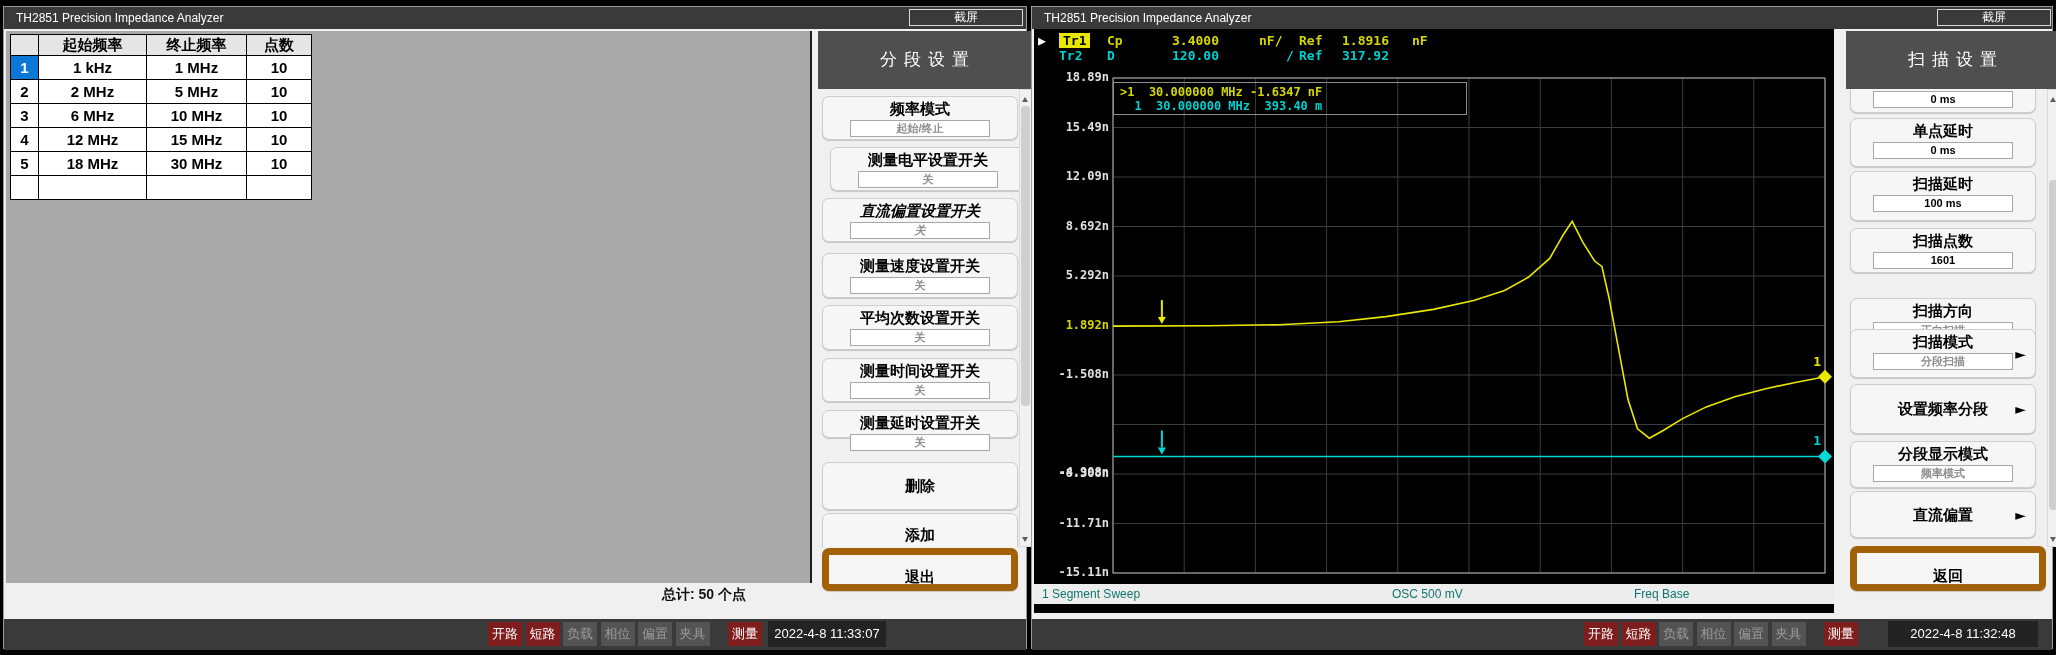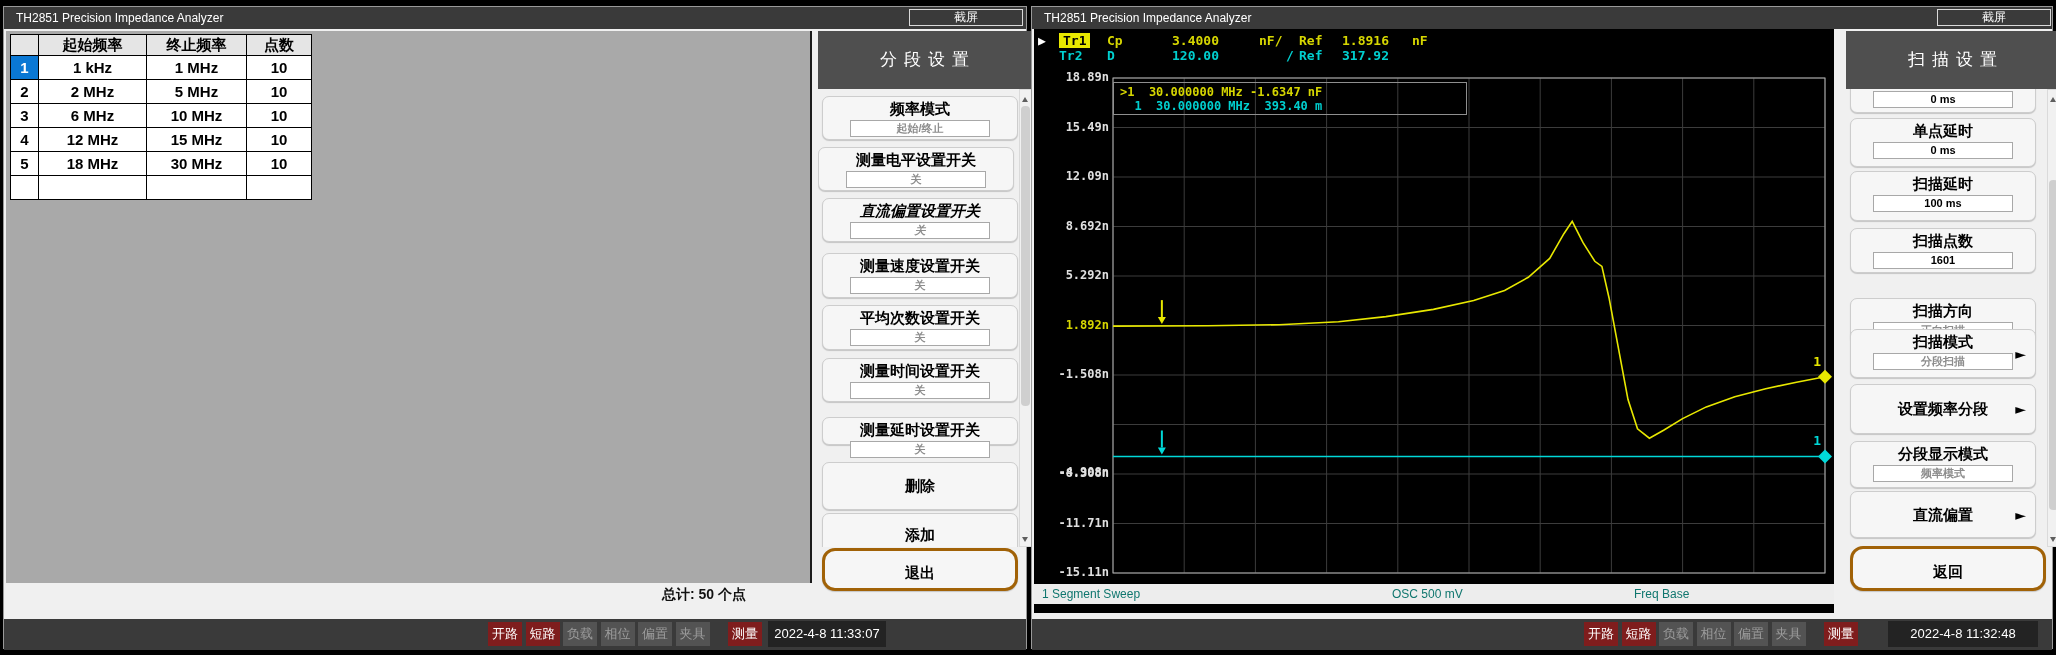--- a/index.html
+++ b/index.html
@@ -26,21 +26,21 @@
   .vport{position:absolute;left:814px;top:82px;width:201px;height:458px;overflow:hidden}
   .pb{position:absolute;background:#f6f6f6;border:1px solid #cdcdcd;border-radius:7px;
       box-shadow:0 1px 1px rgba(0,0,0,.18)}
   .pl{position:absolute;left:0;right:0;top:3px;text-align:center;font-size:15px;font-weight:700;color:#000;white-space:nowrap}
   .pc{top:50%;transform:translateY(-50%)}
   .pv{position:absolute;left:50%;transform:translateX(-50%);top:23px;width:140px;height:17px;background:#fff;
       border:1px solid #a8a8a8;font-size:11px;font-weight:700;text-align:center;line-height:15px;white-space:nowrap}
   .pvg{color:#8d8d8d}.pvd{color:#000}
   .parr{position:absolute;right:9px;top:50%;transform:translateY(-50%);font-size:14px;color:#000;
         font-family:"DejaVu Sans",sans-serif}
-  .pbone{position:absolute;background:#f6f6f6;border:3px solid #a16207;border-radius:13px;
+  .pbone{position:absolute;background:#f6f6f6;border:7px solid #a16207;border-radius:7px;
          box-shadow:0 1px 1px rgba(0,0,0,.18);font-size:15px;font-weight:700;text-align:center;color:#000}
   
   .sb{position:absolute;left:1015px;top:82px;width:13px;height:458px;background:#f1f1f1;border:1px solid #dadada}
   .sb .up,.sb .dn{position:absolute;left:0;width:11px;height:14px;background:#f1f1f1}
   .sb .up{top:0}.sb .dn{bottom:0}
   .sb .up::after{content:"";position:absolute;left:2px;top:4px;border:3px solid transparent;border-bottom:5px solid #5f5f5f}
   .sb .dn::after{content:"";position:absolute;left:2px;top:5px;border:3px solid transparent;border-top:5px solid #5f5f5f}
   .sb .th{position:absolute;left:1px;width:9px;background:#cfcfcf;border-radius:4px}
   .total{position:absolute;left:560px;top:579px;width:280px;text-align:center;font-size:14px;font-weight:600;color:#111}
   
@@ -115,41 +115,41 @@
           </tr>
         </tbody>
       </table>
   </div>
   <div class="phead">分段设置</div>
   <div class="vport" id="vpL">
       <div class="pb" style="left: 4px; width: 196px; top: 7px; height: 44px;">
         <div class="pl">频率模式</div>
         <div class="pv pvg">起始/终止</div>
       </div>
-      <div class="pb" style="left: 0; width: 196px; top: 58px; height: 44px; text-decoration: underline;">
+      <div class="pb" style="left: 12px; width: 196px; top: 58px; height: 44px; text-decoration: underline;">
         <div class="pl">测量电平设置开关</div>
         <div class="pv pvg">关</div>
       </div>
       <div class="pb" style="left: 4px; width: 196px; top: 109px; height: 44px; font-style: italic;">
         <div class="pl">直流偏置设置开关</div>
         <div class="pv pvg">关</div>
       </div>
       <div class="pb" style="left: 4px; width: 196px; top: 164px; height: 45px;">
         <div class="pl">测量速度设置开关</div>
         <div class="pv pvg">关</div>
       </div>
       <div class="pb" style="left: 4px; width: 196px; top: 216px; height: 45px;">
         <div class="pl">平均次数设置开关</div>
         <div class="pv pvg">关</div>
       </div>
       <div class="pb" style="left: 4px; width: 196px; top: 269px; height: 44px;">
         <div class="pl">测量时间设置开关</div>
         <div class="pv pvg">关</div>
       </div>
-      <div class="pb" style="left: 4px; width: 196px; top: 328px; height: 28px;">
+      <div class="pb" style="left: 4px; width: 196px; top: 321px; height: 28px;">
         <div class="pl">测量延时设置开关</div>
         <div class="pv pvg">关</div>
       </div>
       <div class="pb" style="left: 4px; width: 196px; top: 373px; height: 48px;">
         <div class="pl pc">删除</div>
       </div>
       <div class="pb" style="left: 4px; width: 196px; top: 424px; height: 44px;">
         <div class="pl pc">添加</div>
       </div>
     </div>

